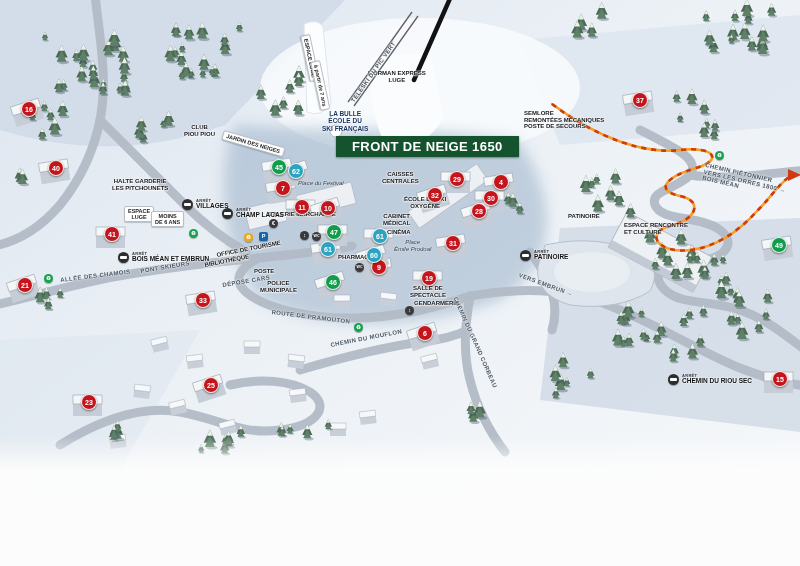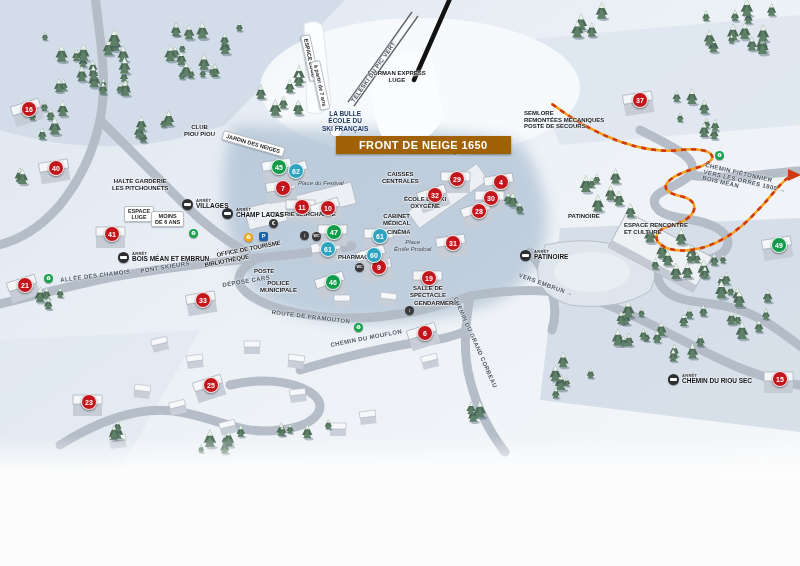--- a/index.html
+++ b/index.html
@@ -47,22 +47,22 @@
   
   .stop{position:absolute;display:flex;align-items:center;gap:3px;z-index:4;}
   .stop .icn{width:11px;height:11px;}
   .stop .stk{display:flex;flex-direction:column;line-height:1;}
   .stop .ar{font-size:4px;font-weight:bold;color:#333;letter-spacing:.3px;
             text-shadow:0 0 2px #fff;}
   .stop .snm{font-size:6.5px;font-weight:bold;color:#101114;white-space:nowrap;
             text-shadow:0 0 2px #fff,0 0 2px #fff;}
 
   
-  .banner{position:absolute;left:336px;top:136px;background:#a16207;color:#fff;
-          font-size:11px;font-weight:bold;letter-spacing:.4px;padding:3px 23px;
+  .banner{position:absolute;left:336px;top:136px;background:#14532d;color:#fff;
+          font-size:13px;font-weight:bold;letter-spacing:.4px;padding:3px 16px;
           box-shadow:0 1px 2px rgba(0,0,0,.4);z-index:6;white-space:nowrap;}
 
   
   .panel-strip{position:absolute;left:0;top:436px;width:800px;height:130px;z-index:8;
         background:linear-gradient(to bottom,rgba(255,255,255,0),rgba(253,253,253,.9) 26%,#fcfcfd 55%);}
 </style>
 </head>
 <body>
 
 <div class="stage">

